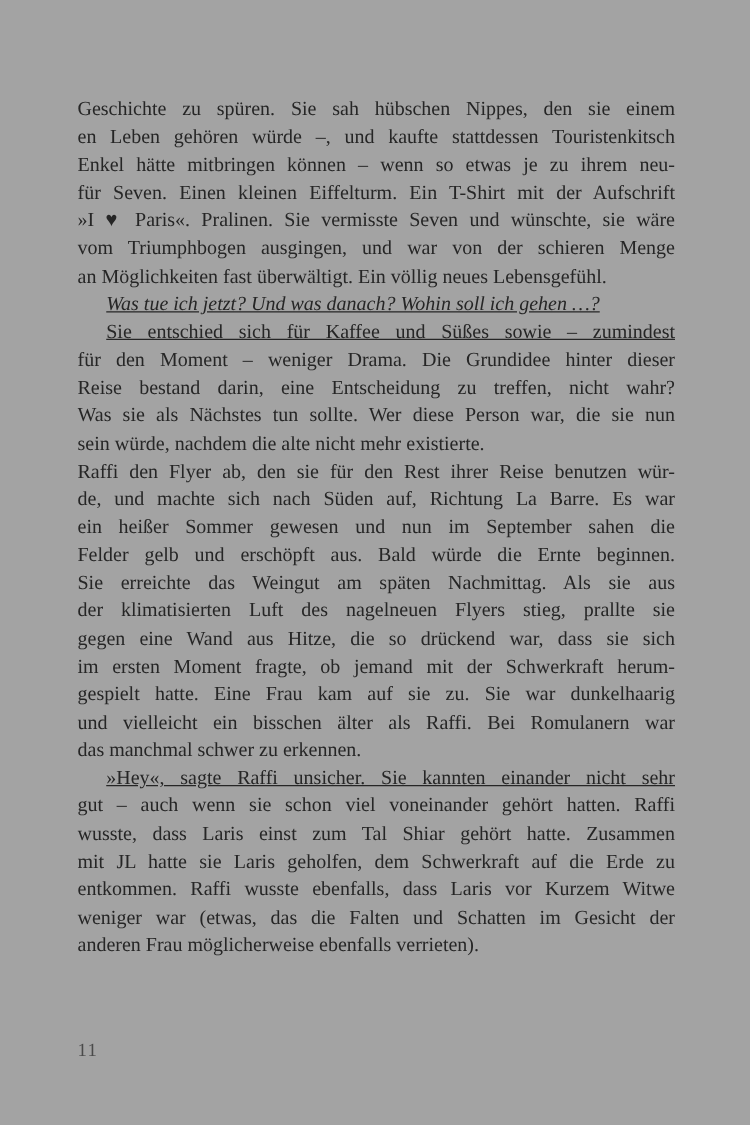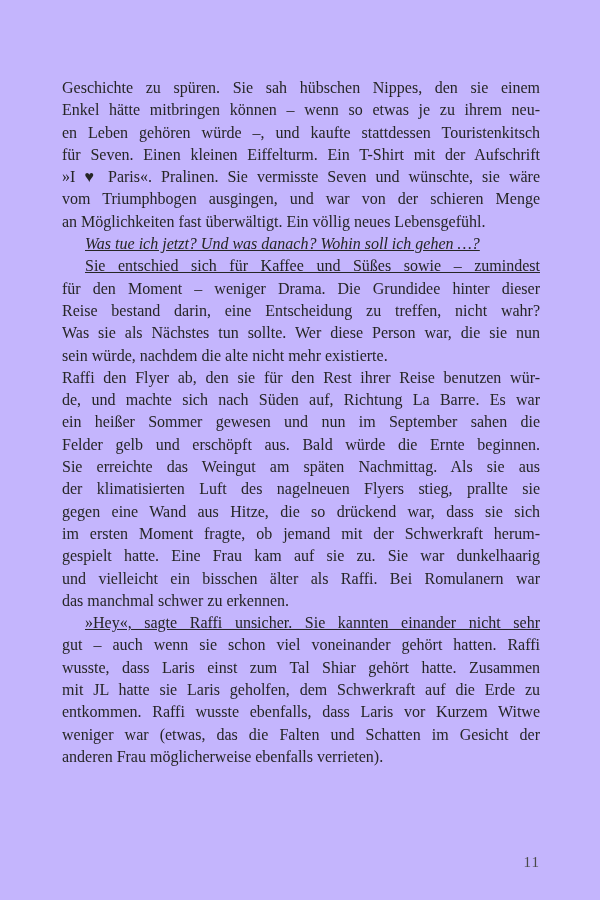--- a/index.html
+++ b/index.html
@@ -4,21 +4,21 @@
 <style>
   html, body {
     margin: 0;
     padding: 0;
     background: #ffffff;
   }
   .page {
     position: relative;
     width: 600px;
     height: 900px;
-    background: #c4b5fd;
+    background: #a3a3a3;
     overflow: hidden;
     font-family: "Liberation Serif", "DejaVu Serif", serif;
   }
   .text-block {
     position: absolute;
     left: 62px;
     top: 77px;
     width: 478px;
     color: #262626;
     font-size: 16px;
@@ -30,37 +30,37 @@
     text-align: justify;
     text-align-last: justify;
     height: 22.3px;
     overflow: hidden;
   }
   .line.last { text-align-last: left; }
   .line.first-indent { text-indent: 23px; text-decoration: underline; }
   .page-number {
     position: absolute;
     left: 62px;
-    top: 854px;
+    top: 833px;
     width: 478px;
-    text-align: right;
+    text-align: left;
     font-size: 15px;
     color: #4a4a4a;
     letter-spacing: 1px;
   }
 </style>
 </head>
 <body>
 
 <div class="page">
   <div class="text-block">
       <div class="para">
         <div class="line">Geschichte zu spüren. Sie sah hübschen Nippes, den sie einem</div>
+        <div class="line">en Leben gehören würde –, und kaufte stattdessen Touristenkitsch</div>
         <div class="line">Enkel hätte mitbringen können – wenn so etwas je zu ihrem neu-</div>
-        <div class="line">en Leben gehören würde –, und kaufte stattdessen Touristenkitsch</div>
         <div class="line">für Seven. Einen kleinen Eiffelturm. Ein T-Shirt mit der Aufschrift</div>
         <div class="line">»I ♥ Paris«. Pralinen. Sie vermisste Seven und wünschte, sie wäre</div>
         <div class="line">vom Triumphbogen ausgingen, und war von der schieren Menge</div>
         <div class="line last">an Möglichkeiten fast überwältigt. Ein völlig neues Lebensgefühl.</div>
       </div>
       <div class="para italic">
         <div class="line last first-indent">Was tue ich jetzt? Und was danach? Wohin soll ich gehen …?</div>
       </div>
       <div class="para">
         <div class="line first-indent">Sie entschied sich für Kaffee und Süßes sowie – zumindest</div>

